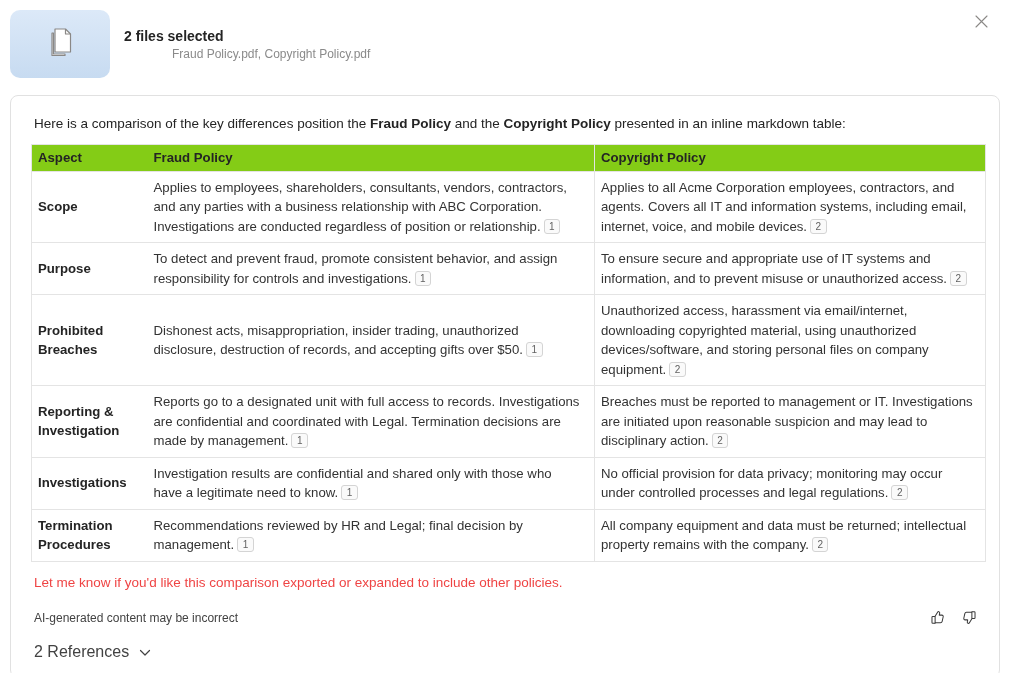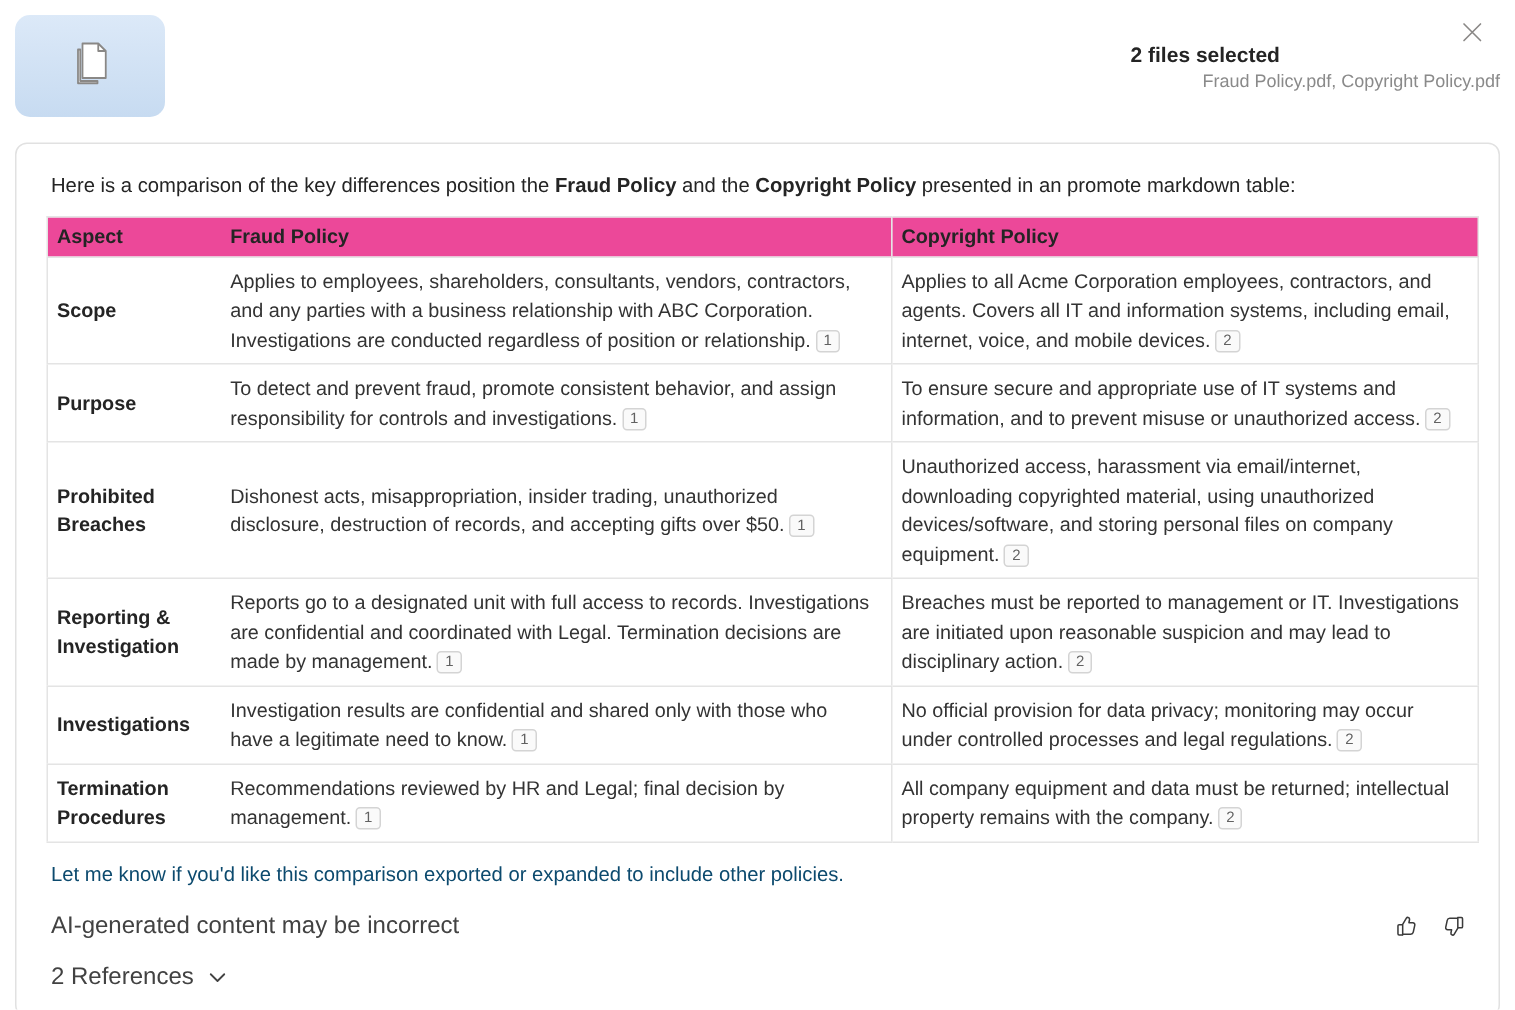--- a/index.html
+++ b/index.html
@@ -2,21 +2,21 @@
 <html><head>
 <meta charset="utf-8">
 <style>
   * { box-sizing: border-box; margin: 0; padding: 0; }
   html, body { width: 1010px; height: 673px; background: #fff; overflow: hidden; }
   body { font-family: "Liberation Sans", sans-serif; color: #242424; }
 
   .page { padding: 10px; position: relative; width: 100%; height: 100%; }
 
   
-  .file-header { display: flex; align-items: center; gap: 14px; justify-content: space-between; }
+  .file-header { display: flex; align-items: center; gap: 14px; }
   .file-tile {
     width: 100px; height: 68px; border-radius: 10px;
     background: linear-gradient(180deg, #dce9f8 0%, #c7dbf1 100%);
     display: flex; align-items: center; justify-content: center;
     flex: 0 0 auto;
   }
   .file-head-text { display: flex; flex-direction: column; gap: 3px; }
   .file-title { font-size: 14px; font-weight: bold; color: #242424; }
   .file-subtitle { font-size: 12px; color: #8a8a8a; margin-left: 48px; }
   .close-btn {
@@ -46,21 +46,21 @@
   }
   table.compare { border: 1px solid #e4e4e4; }
   table.compare th, table.compare td {
     text-align: left;
     vertical-align: middle;
     padding: 6px 12px 6px 6px;
     line-height: 19.5px;
     border-bottom: 1px solid #e4e4e4;
   }
   table.compare th {
-    background: #ec4899;
+    background: #84cc16;
     font-weight: bold;
     color: #242424;
     padding-top: 3px; padding-bottom: 3px;
   }
   table.compare col.c-aspect { width: 116px; }
   table.compare col.c-fraud  { width: 447px; }
   table.compare th:nth-child(3), table.compare td:nth-child(3) {
     border-left: 1px solid #e4e4e4;
   }
   td.aspect-cell { font-weight: bold; color: #242424; margin-left: 40px; }
@@ -74,26 +74,26 @@
     border: 1px solid #d4d4d4;
     border-radius: 3px;
     background: #fafafa;
     color: #616161;
     vertical-align: 1px;
     margin-left: 3px;
     cursor: pointer;
   }
 
   
-  .outro { font-size: 13.5px; line-height: 20px; margin: 11px 0 16px 10px; color: #0c4a6e; }
+  .outro { font-size: 13.5px; line-height: 20px; margin: 11px 0 16px 10px; color: #ef4444; }
   .meta-row {
     display: flex; align-items: center; justify-content: space-between;
     margin: 16px 0 0 10px;
   }
-  .disclaimer { font-size: 16px; color: #424242; }
+  .disclaimer { font-size: 12px; color: #424242; }
   .feedback { display: flex; gap: 14px; margin-right: 8px; }
   .fb-btn { background: none; border: none; padding: 0; cursor: pointer; width: 18px; height: 18px; }
 
   .references-row {
     display: flex; align-items: center; gap: 10px;
     margin: 16px 0 2px 10px;
     font-size: 16px; color: #424242;
     cursor: pointer; background: none; border: none;
     font-family: inherit;
   }
@@ -122,21 +122,21 @@
   <button class="close-btn" aria-label="Close">
     <span>
       <svg width="15" height="15" viewBox="0 0 15 15">
         <path d="M2 2 L13 13 M13 2 L2 13" stroke="#8a8886" stroke-width="1.1" stroke-linecap="round"></path>
       </svg>
     </span>
   </button>
 
   <div class="card">
 
-    <p class="intro"><span>Here is a comparison of the key differences position the </span><b>Fraud Policy</b><span> and the </span><b>Copyright Policy</b><span> presented in an promote markdown table:</span></p>
+    <p class="intro"><span>Here is a comparison of the key differences position the </span><b>Fraud Policy</b><span> and the </span><b>Copyright Policy</b><span> presented in an inline markdown table:</span></p>
 
     <table class="compare">
       <colgroup>
           <col class="c-aspect">
           <col class="c-fraud">
           <col class="c-copyright">
         </colgroup>
       <thead>
         <tr>
           <th>Aspect</th>

